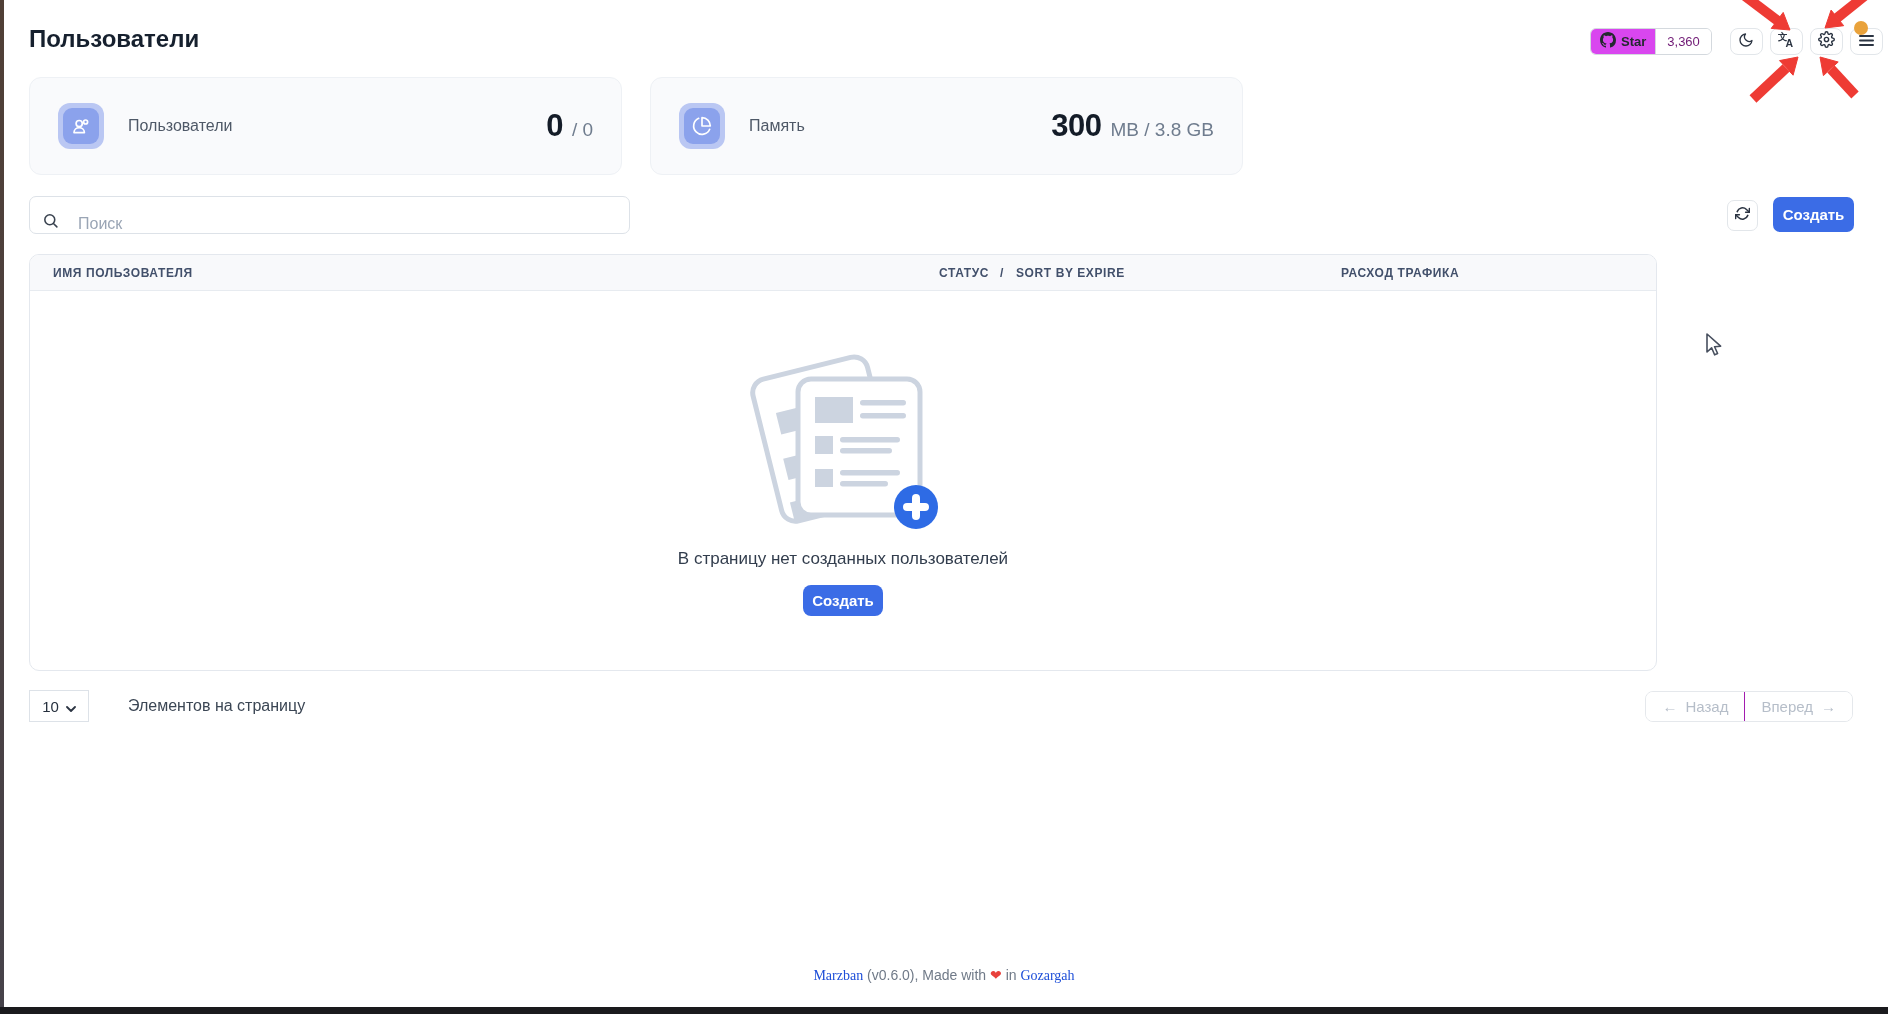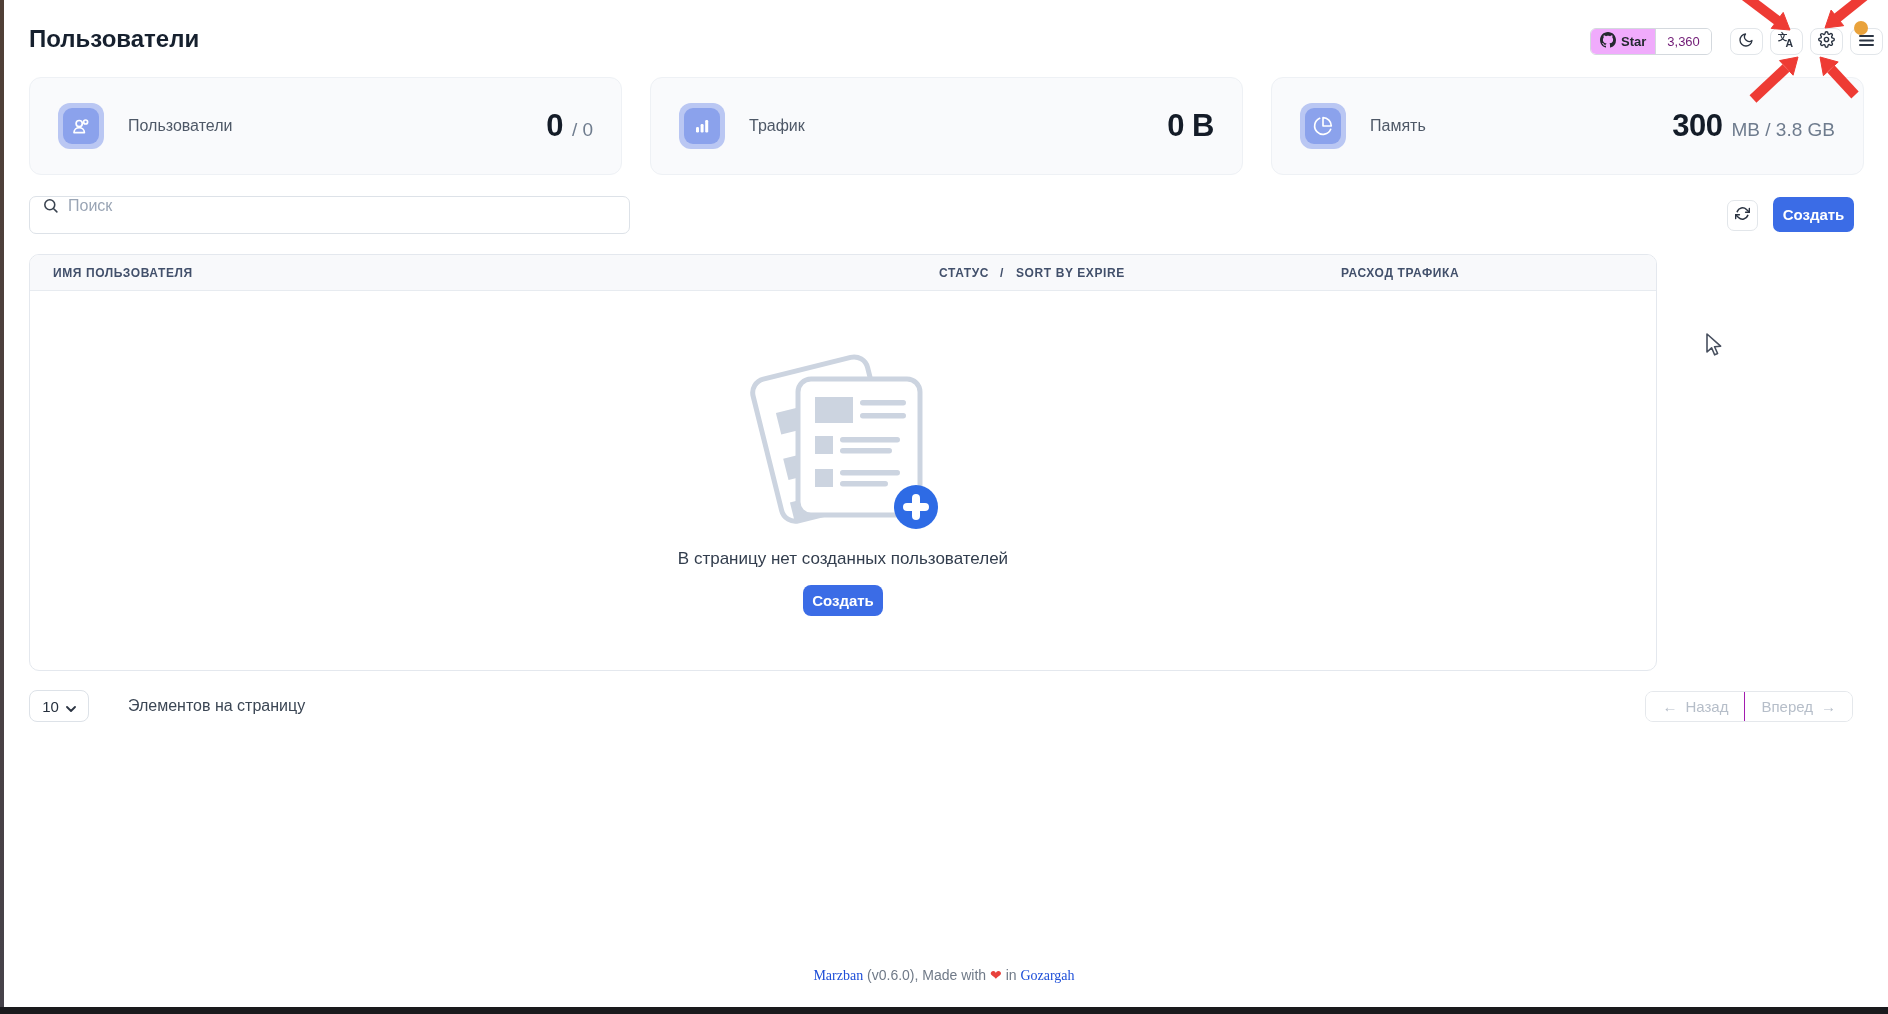--- a/index.html
+++ b/index.html
@@ -9,42 +9,42 @@
 
   .left-strip { position:absolute; left:0; top:0; width:4px; height:1014px;
     background:linear-gradient(#503f36,#46424a); }
   .bottom-bar { position:absolute; left:0; bottom:0; width:1888px; height:7px; background:#1a1a1d; }
 
   .page-title { position:absolute; left:29px; top:25px; font-size:24px; font-weight:700; color:#16202e; }
 
   
   .toolbar { position:absolute; top:28px; left:1590px; height:27px; display:flex; align-items:center; }
   .gh { display:flex; height:27px; border:1px solid #d4d9de; border-radius:6px; overflow:hidden; font-size:13px; }
-  .gh-left { display:flex; align-items:center; gap:5px; padding:0 9px; background:#f0abfc; border-right:1px solid #d4d9de; font-weight:600; color:#24292f; cursor:pointer; }
+  .gh-left { display:flex; align-items:center; gap:5px; padding:0 9px; background:#d946ef; border-right:1px solid #d4d9de; font-weight:600; color:#24292f; cursor:pointer; }
   .gh-right { display:flex; align-items:center; padding:0 11px; background:#fff; color:#701a75; cursor:pointer;text-align:center; }
   .btn-icon { width:33px; height:27px; border:1px solid #e2e6ea; border-radius:8px; background:#fff;
     display:flex; align-items:center; justify-content:center; cursor:pointer; }
   .tb-gap { width:7px; } .tb-gap-lg { width:18px; }
   .dot { position:absolute; left:264px; top:-7px; width:14px; height:14px; border-radius:50%; background:#e9a23b; }
 
   
   .cards { position:absolute; left:29px; top:77px; width:1835px; display:flex; gap:28px; }
   .card { width:593px; height:98px; background:#f9fafc; border:1px solid #eef1f5; border-radius:12px;
     display:flex; align-items:center; padding:0 28px; }
   .tile { width:46px; height:46px; border-radius:12px; background:#bac7f3; display:flex; align-items:center; justify-content:center; }
   .tile-inner { width:36px; height:36px; border-radius:9px; background:#8ba2ec; display:flex; align-items:center; justify-content:center; }
   .card-label { margin-left:24px; font-size:16px; color:#4e5867; }
   .card-val { margin-left:auto; display:flex; align-items:baseline; gap:9px; }
   .v-big { font-size:31px; font-weight:800; color:#141c28; letter-spacing:-0.5px; }
   .v-suf { font-size:19px; color:#6f7c8e; }
 
   
   .search-row { position:absolute; left:29px; top:196px; width:1835px; height:38px; }
   .search-box { position:absolute; left:0; top:0; width:601px; height:38px; border:1px solid #dde2e8; border-radius:7px;
-    background:#fff; display:flex; align-items:flex-start; padding:0 12px; gap:9px; }
+    background:#fff; display:flex; align-items:flex-end; padding:0 12px; gap:19px; }
   .search-box input { border:none; outline:none; flex:1; font-size:16px; color:#2b3442; background:transparent;
     font-family:inherit; }
   .search-box input::placeholder { color:#9aa5b5; }
   .refresh-btn { position:absolute; left:1698px; top:4px; width:31px; height:31px; border:1px solid #e2e6ea;
     border-radius:7px; background:#fff; display:flex; align-items:center; justify-content:center; cursor:pointer; }
   .create-btn { position:absolute; right:10px; top:1px; width:81px; height:35px; background:#3b6ce6; color:#fff;
     border:none; border-radius:7px; font-size:15px; font-weight:700; font-family:inherit; cursor:pointer; }
 
   
   .table { position:absolute; left:29px; top:254px; width:1628px; height:417px; border:1px solid #e4e8ee;
@@ -56,21 +56,21 @@
   .tbody { position:relative; height:380px; }
   .empty { position:absolute; left:0; top:0; width:100%; height:100%; display:flex; flex-direction:column;
     align-items:center; }
   .empty svg.illus { margin-top:56px; }
   .empty-msg { margin-top:12px; font-size:17px; color:#323d4d; }
   .empty-create { margin-top:16px; width:80px; height:31px; background:#3b6ce6; color:#fff; border:none;
     border-radius:8px; font-size:15px; font-weight:700; font-family:inherit; cursor:pointer; }
 
   
   .pager { position:absolute; left:29px; top:690px; width:1835px; height:32px; }
-  .pg-select { position:absolute; left:0; top:0; width:60px; height:32px; border:1px solid #dde2e8; border-radius:8px;
+  .pg-select { position:absolute; left:0; top:0; width:60px; height:32px; border:1px solid #dde2e8; border-radius:0;
     background:#fff; display:flex; align-items:center; justify-content:center; gap:7px; font-size:15px; color:#26303e;
     cursor:pointer; }
   .pg-label { position:absolute; left:99px; top:7px; font-size:16px; color:#3b4654; }
   .pg-group { position:absolute; right:11px; top:1px; height:31px; display:flex; border:1px solid #e5e8ec;
     border-radius:8px; overflow:hidden; background:#fff; }
   .pg-btn { display:flex; align-items:center; gap:8px; padding:0 16px; font-size:15px; color:#b6bec9;
     background:#fff; border:none; font-family:inherit; cursor:default; }
   .pg-btn + .pg-btn { border-left:1px solid #a21caf; }
 
   
@@ -138,35 +138,20 @@
               <circle cx="8.2" cy="7.6" r="3.1"></circle>
               <circle cx="14.6" cy="6" r="2"></circle>
               <path d="M3 16.6c0-2.9 2.3-5 5.2-5s5.2 2.1 5.2 5z"></path>
             </svg>
           </div>
         </div>
       <div class="card-label">Пользователи</div>
       <div class="card-val">
           <span class="v-big">0</span>
           <span class="v-suf">/ 0</span>
-        </div>
-    </div>
-    <div class="card">
-      <div class="tile">
-          <div class="tile-inner">
-            <svg width="20" height="20" viewBox="0 0 20 20" fill="#fff">
-              <rect x="4" y="11" width="3" height="5.5" rx="1.2"></rect>
-              <rect x="8.6" y="8" width="3" height="8.5" rx="1.2"></rect>
-              <rect x="13.2" y="4" width="3" height="12.5" rx="1.2"></rect>
-            </svg>
-          </div>
-        </div>
-      <div class="card-label">Трафик</div>
-      <div class="card-val">
-          <span class="v-big">0 B</span>
         </div>
     </div>
     <div class="card">
       <div class="tile">
           <div class="tile-inner">
             <svg width="20" height="20" viewBox="0 0 24 24" fill="none" stroke="#fff" stroke-width="2" stroke-linecap="round" stroke-linejoin="round">
               <path d="M21.21 15.89A10 10 0 1 1 8 2.83"></path>
               <path d="M22 12A10 10 0 0 0 12 2v10z"></path>
             </svg>
           </div>

